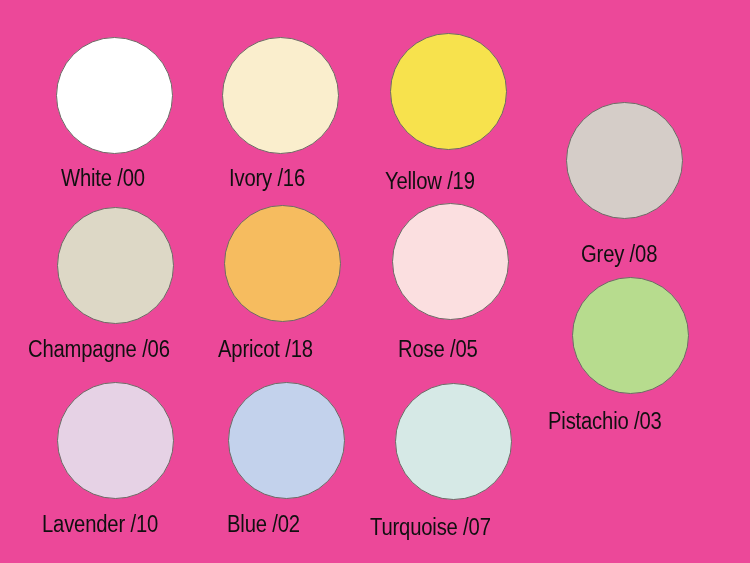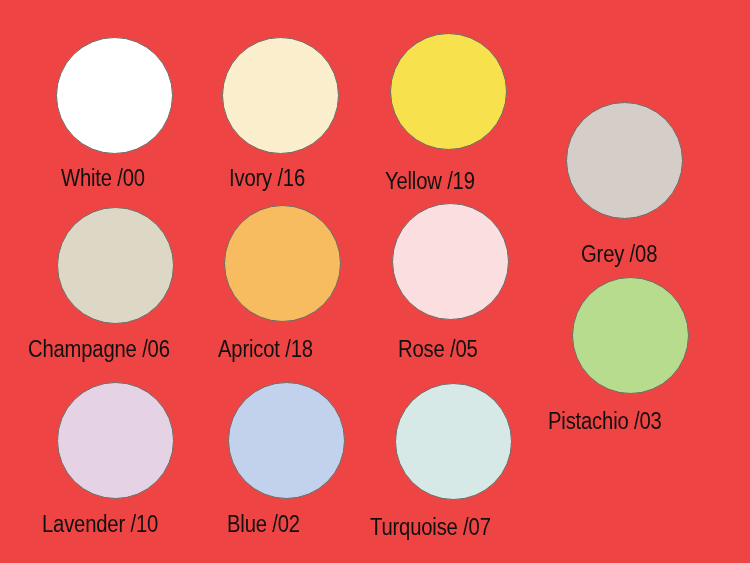--- a/index.html
+++ b/index.html
@@ -36,21 +36,21 @@
     letter-spacing: -0.2px;
     color: #101010;
     transform: scaleX(0.88);
     transform-origin: left center;
     line-height: 1;
   }
 </style>
 </head>
 <body>
 
-<div id="canvas" style="background: #ef4444;">
+<div id="canvas" style="background: #ec4899;">
     <div class="swatch">
       <div class="swatch-dot" style="left: 56px; top: 37px; width: 117px; height: 117px; background: rgb(255, 255, 255); border-color: rgb(110, 106, 102);"></div>
       <div class="swatch-label" style="left: 61px; top: 167px; color: rgb(16, 16, 16);">White /00</div>
     </div>
     <div class="swatch">
       <div class="swatch-dot" style="left: 222px; top: 37px; width: 117px; height: 117px; background: rgb(250, 238, 205); border-color: rgb(110, 106, 102);"></div>
       <div class="swatch-label" style="left: 229px; top: 167px; color: rgb(16, 16, 16);">Ivory /16</div>
     </div>
     <div class="swatch">
       <div class="swatch-dot" style="left: 390px; top: 33px; width: 117px; height: 117px; background: rgb(247, 226, 77); border-color: rgb(110, 106, 102);"></div>

